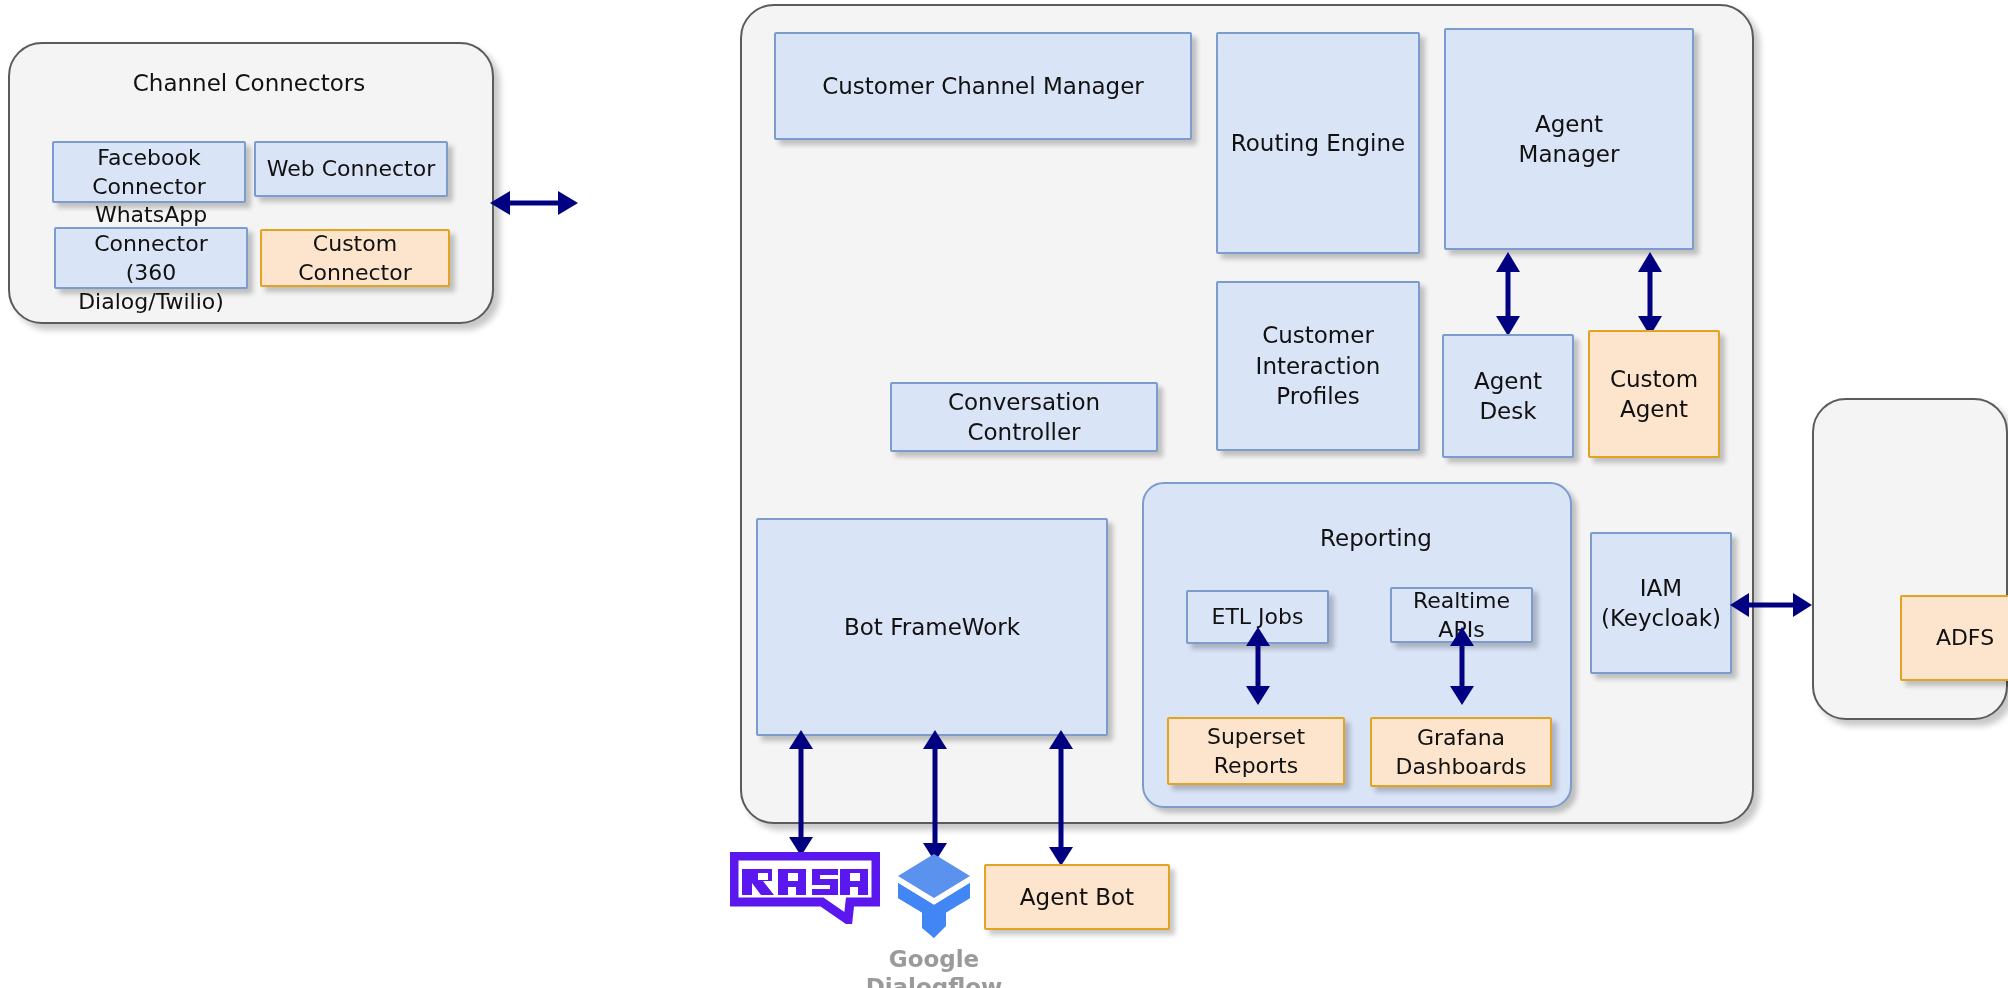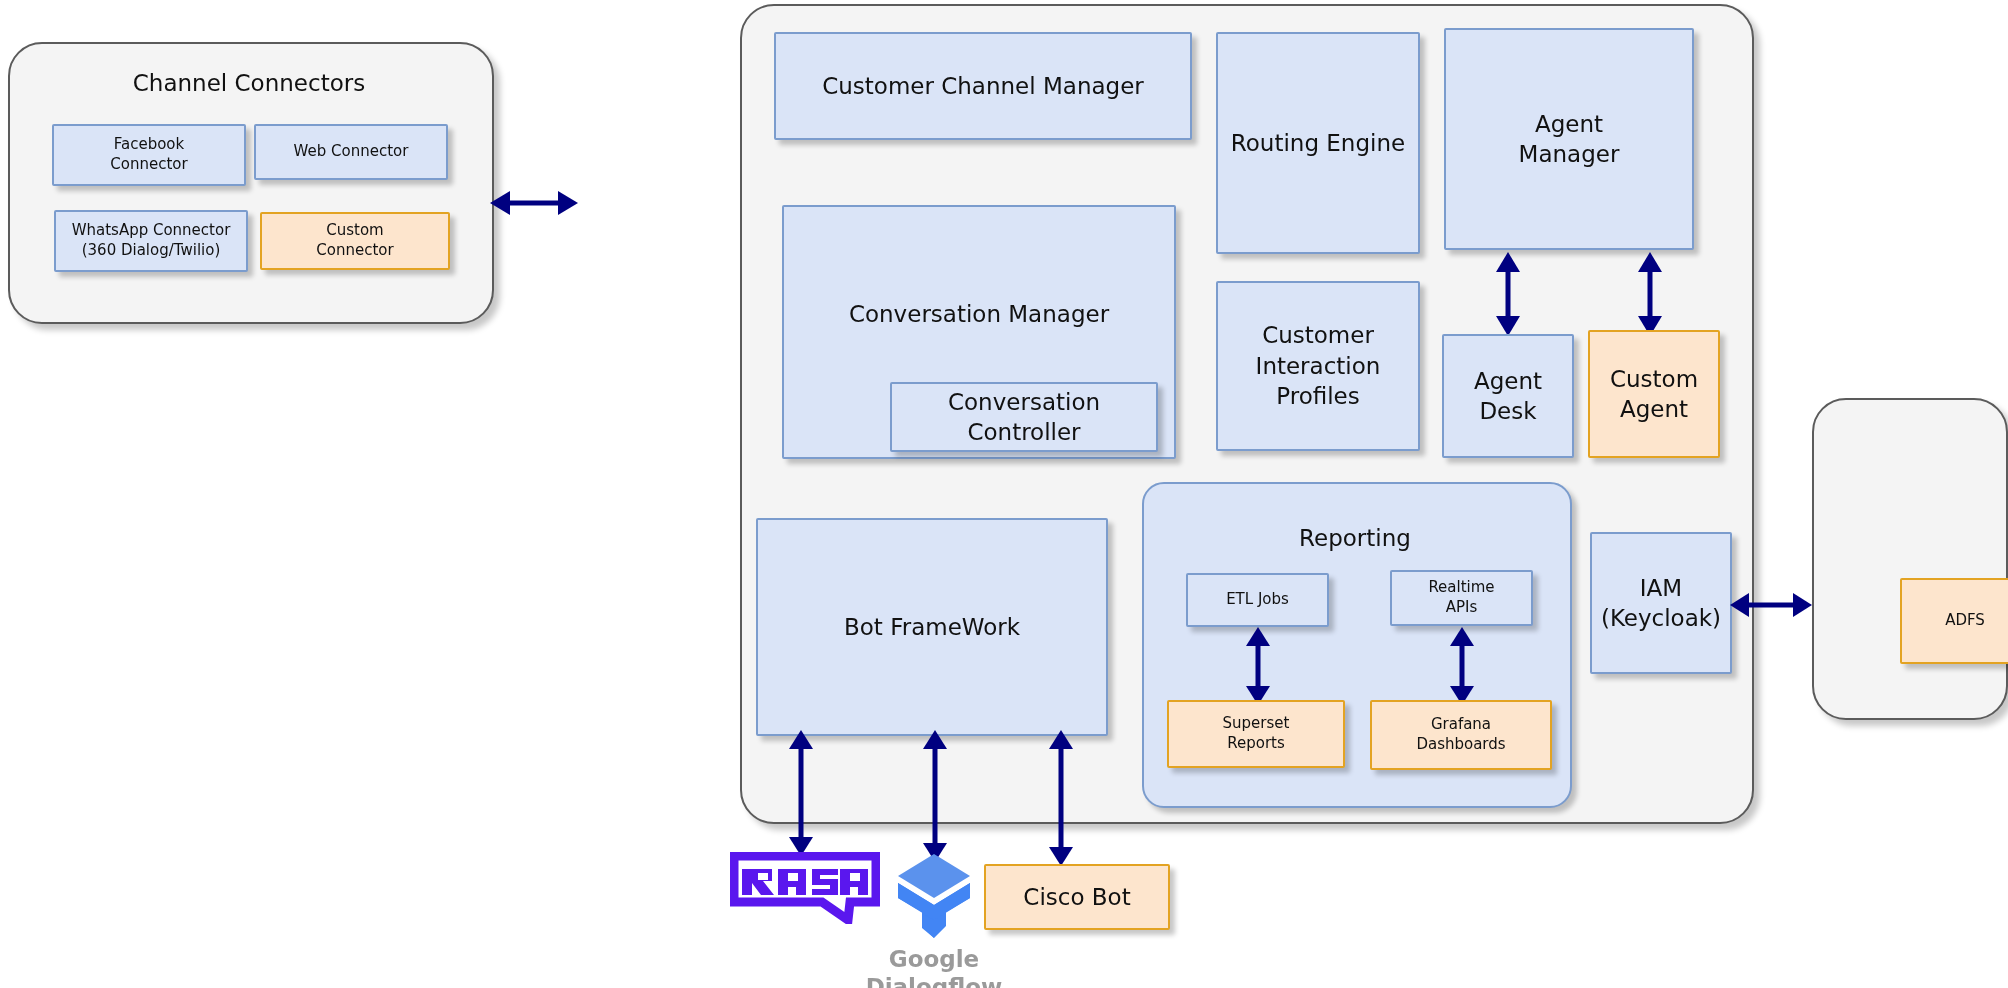--- a/index.html
+++ b/index.html
@@ -75,21 +75,21 @@
   .logo { position: absolute; }
   .logo svg { display: block; }
   .logo-caption {
     position: absolute;
     text-align: center;
     color: #9a9a9a;
     font-weight: bold;
     line-height: 1.2;
     white-space: pre-line;
   }
-  .fs15 { font-size: 15px; }
+  .fs15 { font-size: 22px; margin-top: 17px; }
   .fs16 { font-size: 23px; }
 </style>
 </head>
 <body>
 
 <div id="canvas">
 
   <div class="group" style="position:absolute; left:8px; top:42px; width:482px; height:278px;"></div>
   <div class="group-title fs16" style="left:8px; top:70px; width:482px;">Channel Connectors</div>
 
@@ -114,22 +114,20 @@
 
   <div class="group" style="position:absolute; left:740px; top:4px; width:1010px; height:816px;"></div>
 
   <div class="node blue fs16" style="left:774px; top:32px; width:418px; height:108px;">Customer Channel Manager</div>
 
   <div class="node blue fs16" style="left:1216px; top:32px; width:204px; height:222px;">Routing Engine</div>
 
   <div class="node blue fs16" style="left:1444px; top:28px; width:250px; height:222px;">Agent
 Manager</div>
 
-  <div class="node blue fs16" style="left:782px; top:205px; width:394px; height:254px;
-              align-items:flex-start; padding-top:92px;">Conversation Manager</div>
 
   <div class="node blue fs16" style="left:890px; top:382px; width:268px; height:70px;">Conversation Controller</div>
 
   <div class="node blue fs16" style="left:1216px; top:281px; width:204px; height:170px;">Customer
 Interaction Profiles</div>
 
   <div class="arrow" style="left:1483px; top:250px; width:50px; height:88px;">
     <svg width="50" height="88" viewBox="0 0 50 88">
       <line x1="25" y1="18" x2="25" y2="70" stroke="#000080" stroke-width="5"></line>
       <polygon points="25,2 13,22 37,22" fill="#000080"></polygon>
@@ -147,21 +145,21 @@
 
   <div class="node blue fs16" style="left:1442px; top:334px; width:132px; height:124px;">Agent
 Desk</div>
 
   <div class="node orange fs16" style="left:1588px; top:330px; width:132px; height:128px;">Custom
 Agent</div>
 
   <div class="node blue fs16" style="left:756px; top:518px; width:352px; height:218px;">Bot FrameWork</div>
 
   <div class="bluegroup" style="position:absolute; left:1142px; top:482px; width:426px; height:322px;"></div>
-  <div class="sub-title fs16" style="left:1142px; top:525px; width:426px;">Reporting</div>
+  <div class="sub-title fs16" style="left:1142px; top:525px; width:426px;padding-left:21px;">Reporting</div>
 
   <div class="node blue fs15" style="left:1186px; top:573px; width:143px; height:54px;">ETL Jobs</div>
 
   <div class="node blue fs15" style="left:1390px; top:570px; width:143px; height:56px;">Realtime
 APIs</div>
 
   <div class="arrow" style="left:1233px; top:625px; width:50px; height:82px;">
     <svg width="50" height="82" viewBox="0 0 50 82">
       <line x1="25" y1="16" x2="25" y2="66" stroke="#000080" stroke-width="5"></line>
       <polygon points="25,2 13,21 37,21" fill="#000080"></polygon>
@@ -244,15 +242,15 @@
       <polygon points="38,2 74,24 38,46 2,24" fill="#5b92ed"></polygon>
       <polygon points="2,31 38,53 38,86 26,74 26,60 2,46" fill="#4285f4"></polygon>
       <polygon points="74,31 38,53 38,86 50,74 50,60 74,46" fill="#4285f4"></polygon>
       <polygon points="2,31 38,53 74,31 74,46 38,68 2,46" fill="#4285f4"></polygon>
       <polygon points="26,62 38,68 38,86 26,76" fill="#4285f4"></polygon>
     </svg>
   </div>
   <div class="logo-caption fs16" style="left:864px; top:946px; width:140px;">Google
 Dialogflow</div>
 
-  <div class="node orange fs16" style="left:984px; top:864px; width:186px; height:66px;">Cisco Bot</div>
+  <div class="node orange fs16" style="left:984px; top:864px; width:186px; height:66px;">Agent Bot</div>
 
 </div>
 
 </body></html>

